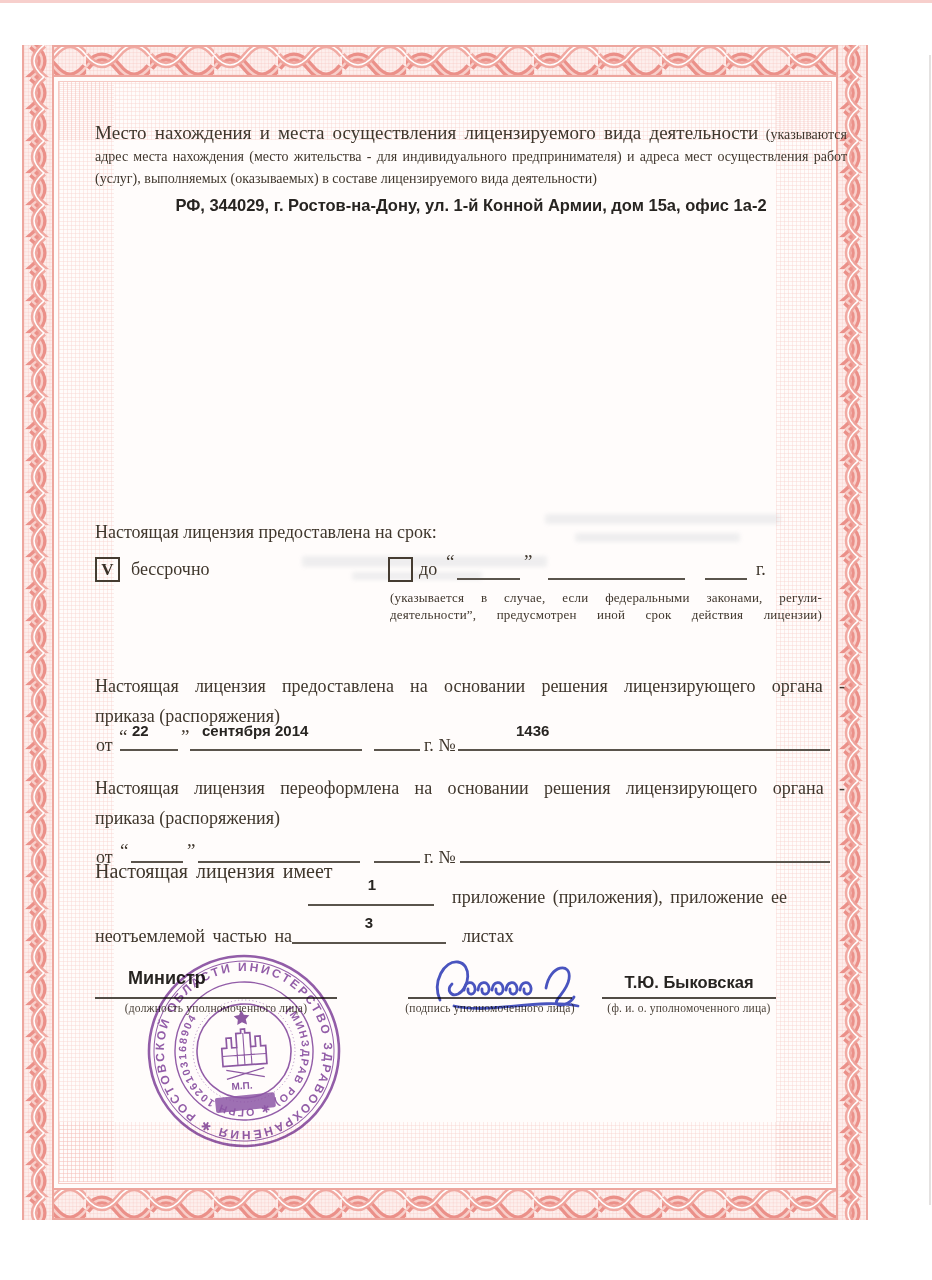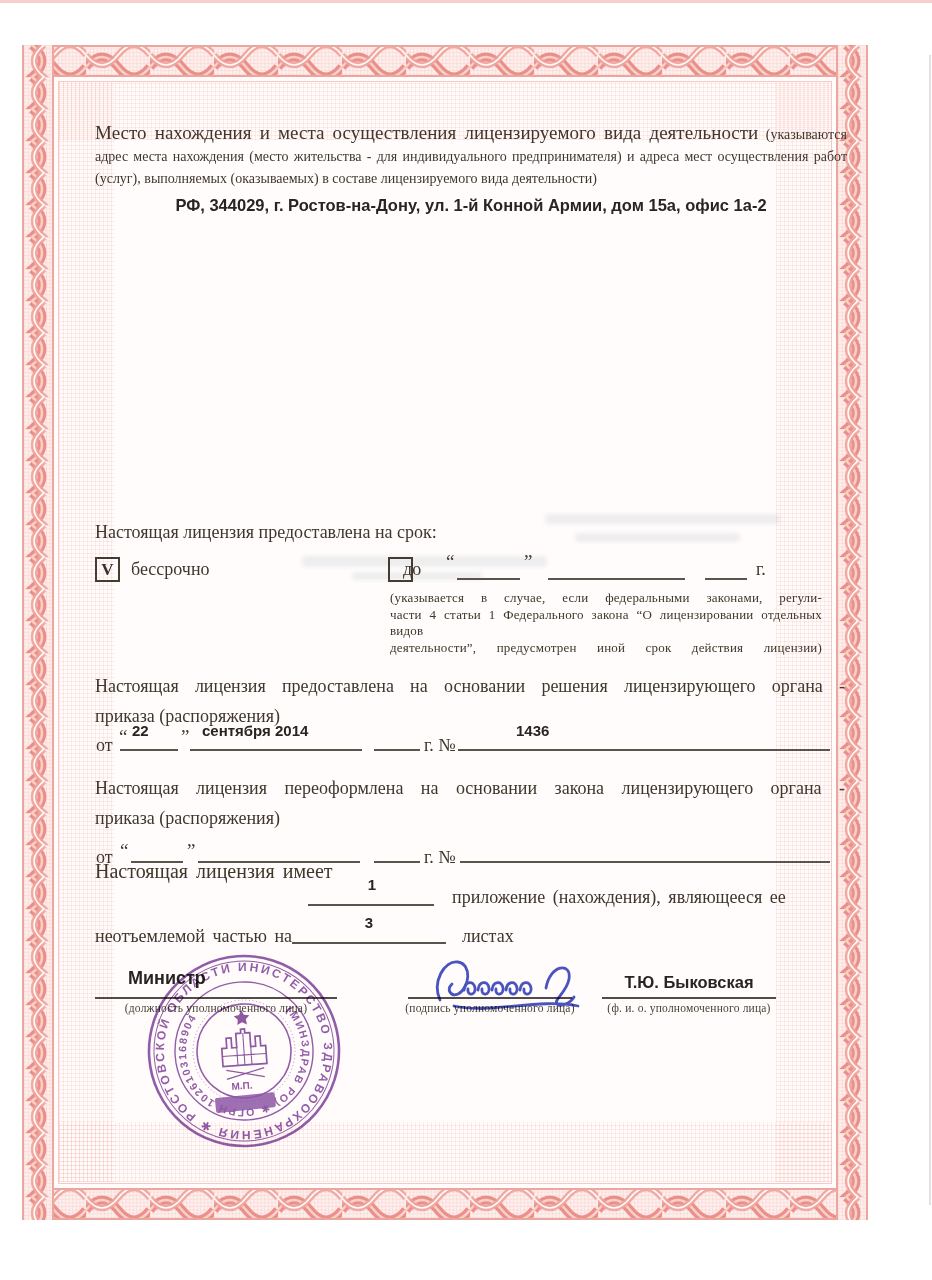--- a/index.html
+++ b/index.html
@@ -92,65 +92,64 @@
   <div class="abs fill" style="left:95px;top:196px;width:752px;text-align:center;font-size:16.5px;">РФ, 344029, г. Ростов-на-Дону, ул. 1-й Конной Армии, дом 15а, офис 1а-2</div>
 
   <div class="abs ser" style="left:95px;top:522px;font-size:18px;text-align:center;">Настоящая лицензия предоставлена на срок:</div>
 
   <div class="checkbox" style="left:95px;top:557px;">
     <span>V</span>
   </div>
   <div class="abs ser" style="left:131px;top:559px;font-size:18px;">бессрочно</div>
 
   <div class="checkbox" style="left:388px;top:557px;"></div>
-  <div class="abs ser" style="left:403px;top:559px;font-size:18px;">до</div>
+  <div class="abs ser" style="left:419px;top:559px;font-size:18px;">до</div>
   <div class="q" style="left:446px;top:551px;">“</div>
   <div class="ln" style="left:457px;top:578px;width:63px;"></div>
   <div class="q" style="left:524px;top:551px;">”</div>
   <div class="ln" style="left:548px;top:578px;width:137px;"></div>
   <div class="ln" style="left:705px;top:578px;width:42px;"></div>
   <div class="abs ser" style="left:756px;top:559px;font-size:18px;">г.</div>
 
   <div class="abs ser" style="left:390px;top:590px;width:432px;font-size:13px;line-height:16.5px;letter-spacing:.2px;font-family:Liberation Serif, serif;">
     <div class="jl">(указывается в случае, если федеральными законами, регули-</div>
-    <div class="jl">части 4 статьи 1 Федерального закона “О лицензировании отдельных видов</div>
     <div class="jl">деятельности”, предусмотрен иной срок действия лицензии)</div>
   </div>
 
   <div class="abs ser jl" style="left:95px;top:676px;width:750px;font-size:18px;">Настоящая лицензия предоставлена на основании решения лицензирующего органа -</div>
   <div class="abs ser" style="left:95px;top:706px;font-size:18px;">приказа (распоряжения)</div>
 
   <div class="abs ser" style="left:96px;top:735px;font-size:18px;">от</div>
   <div class="q" style="left:119px;top:726px;">“</div>
   <div class="abs fill" style="left:132px;top:722px;font-size:15px;">22</div>
   <div class="ln" style="left:120px;top:749px;width:58px;"></div>
   <div class="q" style="left:181px;top:726px;">”</div>
   <div class="abs fill" style="left:202px;top:722px;font-size:15px;">сентября 2014</div>
   <div class="ln" style="left:190px;top:749px;width:172px;"></div>
   <div class="ln" style="left:374px;top:749px;width:46px;"></div>
   <div class="abs ser" style="left:424px;top:735px;font-size:18px;">г. №</div>
   <div class="abs fill" style="left:516px;top:722px;font-size:15px;">1436</div>
   <div class="ln" style="left:458px;top:749px;width:372px;"></div>
 
-  <div class="abs ser jl" style="left:95px;top:778px;width:750px;font-size:18px;">Настоящая лицензия переоформлена на основании закона лицензирующего органа -</div>
+  <div class="abs ser jl" style="left:95px;top:778px;width:750px;font-size:18px;">Настоящая лицензия переоформлена на основании решения лицензирующего органа -</div>
   <div class="abs ser" style="left:95px;top:808px;font-size:18px;">приказа (распоряжения)</div>
 
   <div class="abs ser" style="left:96px;top:847px;font-size:18px;">от</div>
   <div class="q" style="left:120px;top:840px;">“</div>
   <div class="ln" style="left:131px;top:861px;width:52px;"></div>
   <div class="q" style="left:187px;top:840px;">”</div>
   <div class="ln" style="left:198px;top:861px;width:162px;"></div>
   <div class="ln" style="left:374px;top:861px;width:46px;"></div>
   <div class="abs ser" style="left:424px;top:847px;font-size:18px;">г. №</div>
   <div class="ln" style="left:460px;top:861px;width:370px;"></div>
 
   <div class="abs ser" style="left:95px;top:860px;font-size:20px;word-spacing:3px;">Настоящая лицензия имеет</div>
   <div class="abs fill" style="left:310px;top:876px;width:124px;text-align:center;font-size:15px;">1</div>
   <div class="ln" style="left:308px;top:904px;width:126px;"></div>
-  <div class="abs ser" style="left:452px;top:887px;font-size:18px;word-spacing:3px;">приложение (нахождения), являющееся ее</div>
+  <div class="abs ser" style="left:452px;top:887px;font-size:18px;word-spacing:3px;">приложение (приложения), приложение ее</div>
 
   <div class="abs ser" style="left:95px;top:926px;font-size:18px;word-spacing:3px;">неотъемлемой частью на</div>
   <div class="abs fill" style="left:292px;top:914px;width:154px;text-align:center;font-size:15px;">3</div>
   <div class="ln" style="left:292px;top:942px;width:154px;"></div>
   <div class="abs ser" style="left:462px;top:926px;font-size:18px;">листах</div>
 
   <div class="abs fill" style="left:128px;top:968px;font-size:18px;">Министр</div>
   <div class="sln" style="left:95px;top:997px;width:242px;"></div>
   <div class="cap" style="left:95px;top:1002px;width:242px;">(должность уполномоченного лица)</div>
 

